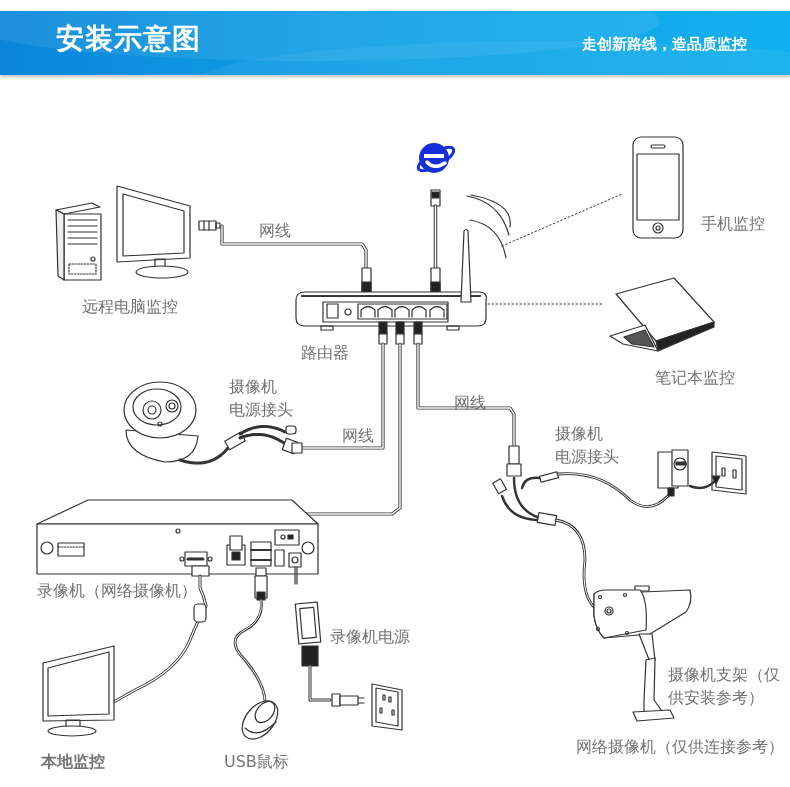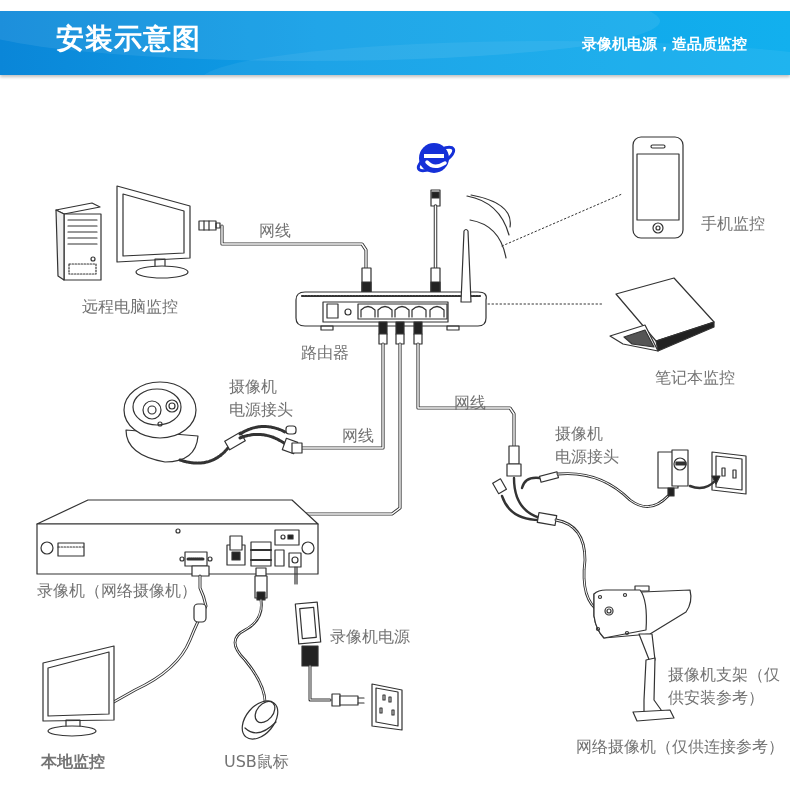--- a/index.html
+++ b/index.html
@@ -20,21 +20,21 @@
          font-family:"DejaVu Sans",sans-serif; }
   svg.diagram { position:absolute; left:0; top:0; }
 </style>
 </head>
 <body>
 
 <div class="header">
   <div class="wave"></div>
   <div class="wave2"></div>
   <div class="title">安装示意图</div>
-  <div class="slogan">录像机电源，造品质监控</div>
+  <div class="slogan">走创新路线，造品质监控</div>
 </div>
 
 <svg class="diagram" width="790" height="787" viewBox="0 0 790 787" fill="none" stroke="#333" stroke-width="1.2" stroke-linejoin="round" stroke-linecap="round">
 
   <g>
     <polygon points="56,210 92,203 100,207 64,214" fill="#fff"></polygon>
     <rect x="64" y="214" width="37" height="66" fill="#fff"></rect>
     <polygon points="56,210 64,214 64,280 58,276" fill="#eee"></polygon>
     <line x1="68" y1="220" x2="97" y2="220"></line>
     <line x1="68" y1="226" x2="97" y2="226"></line>

